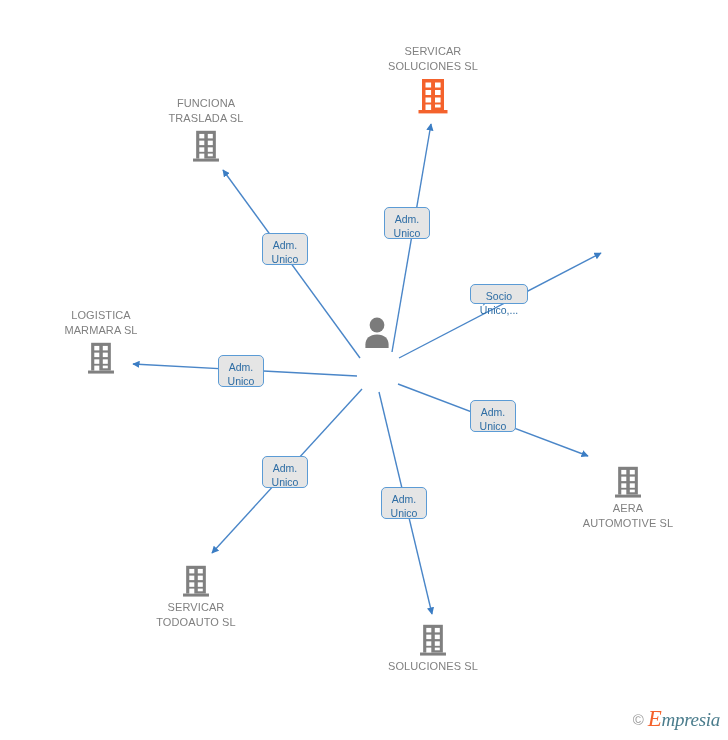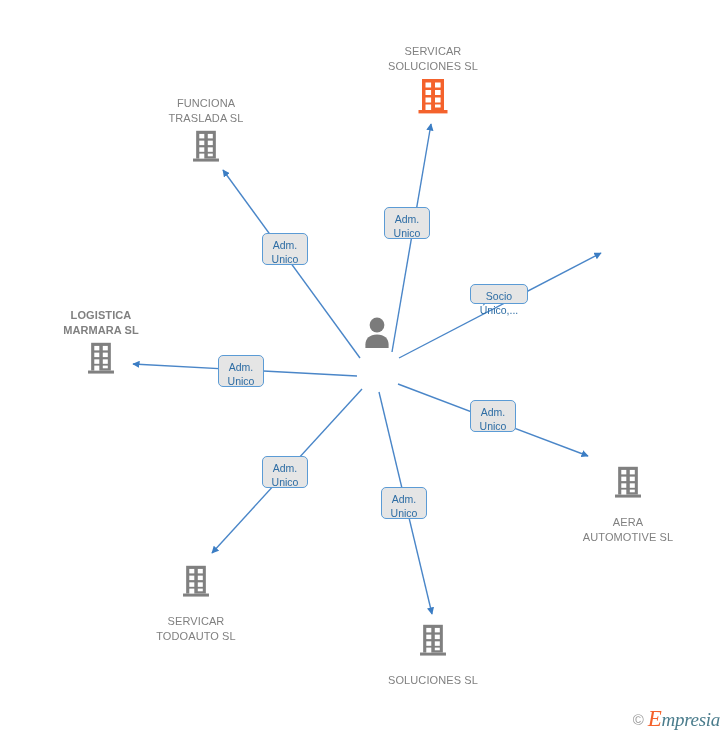--- a/index.html
+++ b/index.html
@@ -42,21 +42,21 @@
   .node-label.person {
     color: #787878;
     font-size: 11.5px;
     line-height: 15px;
   }
   .node-icon {
     display: block;
     margin: 0 auto;
   }
   .node.label-top .node-icon { margin-top: 3px; }
-  .node.label-bottom .node-label { margin-top: 16px; }
+  .node.label-bottom .node-label { margin-top: 2px; }
 
   
   .rel {
     position: absolute;
     box-sizing: border-box;
     background: #e5e5e5;
     border: 1.3px solid #5B9BD5;
     border-radius: 5px;
     color: #2E6DA4;
     font-size: 10.5px;
@@ -158,21 +158,21 @@
         <rect x="17" y="13" width="5.6" height="5"></rect>
         <rect x="7.5" y="20.5" width="5.6" height="5"></rect>
         <rect x="17" y="20.5" width="5.6" height="5"></rect>
         <rect x="7.5" y="27.5" width="5.6" height="5.5"></rect>
         <rect x="17" y="27.5" width="5.6" height="3"></rect>
       </g>
     </svg>
   </div>
 
 
-  <div class="node label-top" style="left:101px; top:308px;font-weight:bold;">
+  <div class="node label-top" style="left:101px; top:308px;">
     <div class="node-label">LOGISTICA
 MARMARA SL</div>
     <svg class="node-icon" width="28" height="34" viewBox="0 0 30 38">
       <g fill="#808080">
         <rect x="4" y="2" width="22" height="31"></rect>
         <rect x="0.5" y="33" width="29" height="3.4"></rect>
       </g>
       <g fill="#ffffff">
         <rect x="7.5" y="5.5" width="5.6" height="5"></rect>
         <rect x="17" y="5.5" width="5.6" height="5"></rect>

